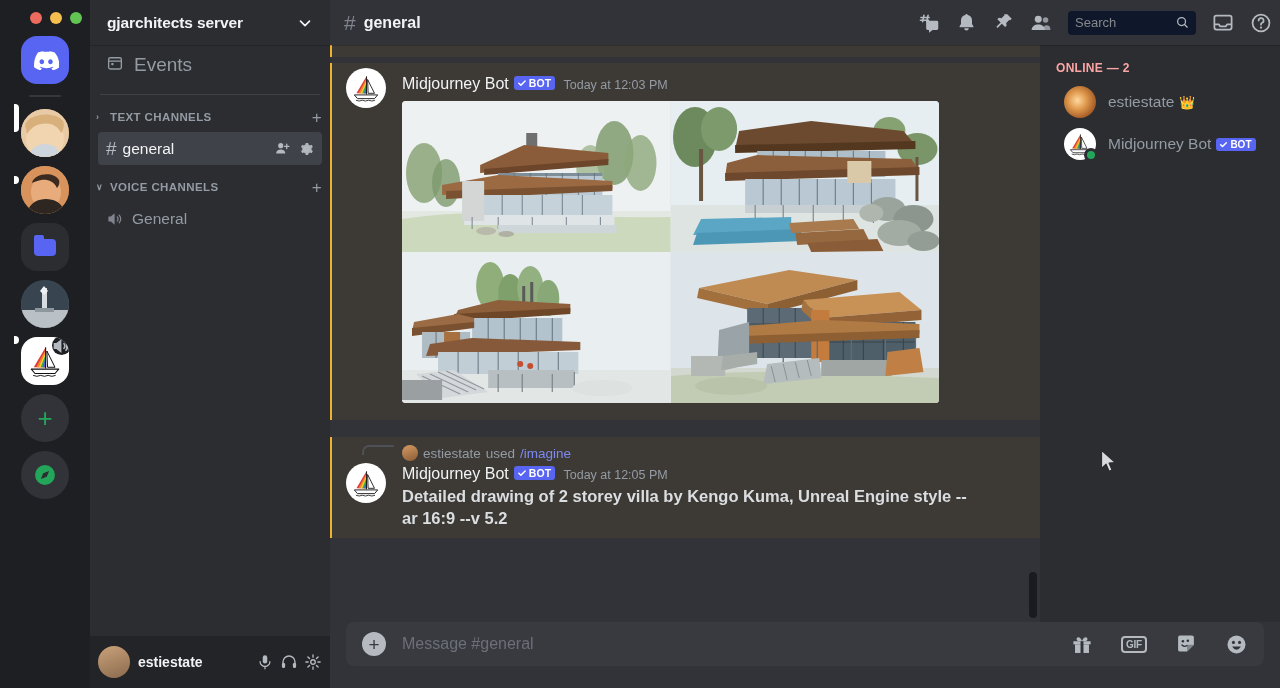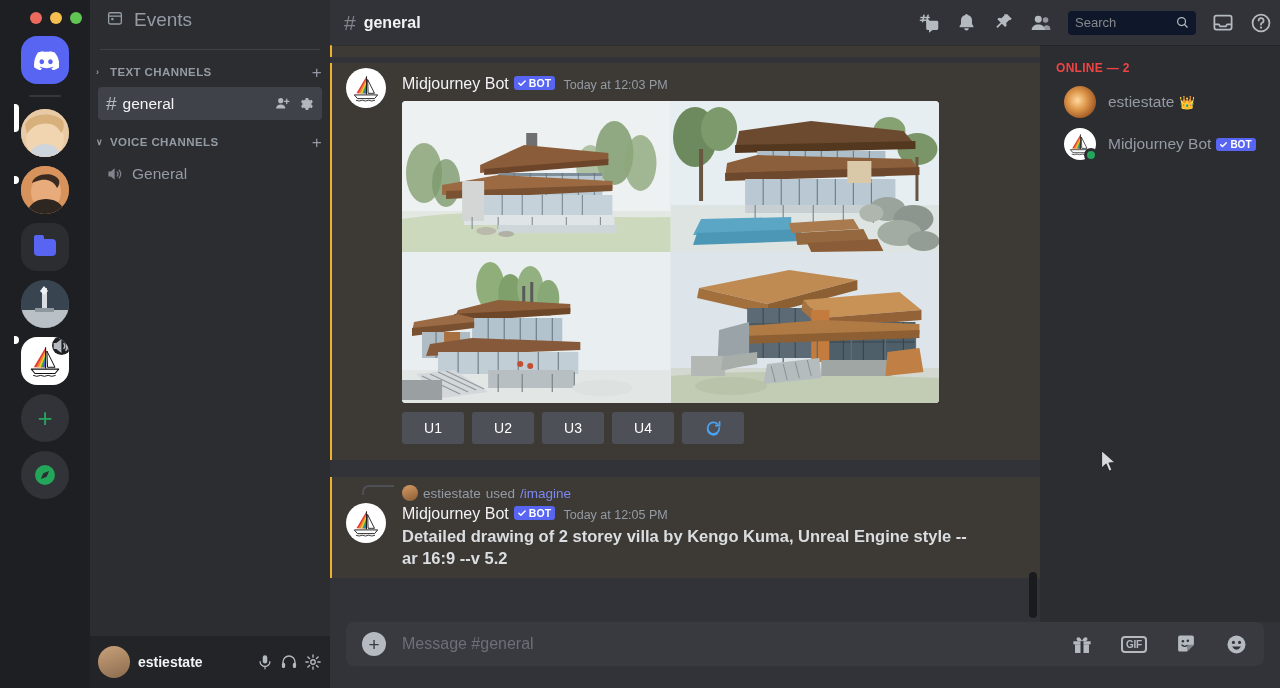--- a/index.html
+++ b/index.html
@@ -157,21 +157,21 @@
   .btn-row { display: flex; gap: 8px; margin-bottom: 8px; }
   .dbtn {
     width: 62px; height: 32px; background: #4e5058; border-radius: 3px;
     color: #fff; font-size: 14px; font-weight: 500;
     display: flex; align-items: center; justify-content: center; cursor: pointer;
   }
   .dbtn.reroll svg { width: 17px; height: 17px; }
 
   
   .members { width: 240px; flex: 0 0 240px; background: #2b2d31; padding: 16px 8px 0 16px; }
-  .mhead { color: #ef4444; font-size: 12px; font-weight: 600; letter-spacing: .3px; margin-bottom: 6px; }
+  .mhead { color: #fca5a5; font-size: 12px; font-weight: 600; letter-spacing: .3px; margin-bottom: 6px; }
   .mrow { display: flex; align-items: center; gap: 12px; height: 42px; padding: 0 8px; border-radius: 4px; cursor: pointer; }
   .mav { width: 32px; height: 32px; border-radius: 50%; position: relative; flex: 0 0 32px; overflow: visible;
          display:flex; align-items:center; justify-content:center; }
   .mav .inner { width: 32px; height: 32px; border-radius: 50%; overflow: hidden; display:flex; align-items:center; justify-content:center; }
   .mav.u1 .inner { background: radial-gradient(circle at 42% 45%, #ffd9a0 0%, #e09a4e 35%, #a85f28 70%, #5a2f14 100%); }
   .mav.u2 .inner { background: #fff; }
   .mav.u2 svg { width: 28px; height: 28px; }
   .presence {
     position: absolute; right: -2px; bottom: -2px; width: 14px; height: 14px;
     border-radius: 50%; background: #23a55a; border: 3px solid #2b2d31;
@@ -293,20 +293,26 @@
 
     <div class="srv srv-compass">
       <svg viewBox="0 0 24 24" width="26" height="26">
         <circle cx="12" cy="12" r="9.2" fill="#23a55a"></circle>
         <path d="M15.8 8.2 10.4 10.4 8.2 15.8l5.4-2.2z" fill="#2b2d31"></path>
       </svg>
     </div>
   </div>
 
   <div class="sidebar">
+    <div class="srv-header">
+      <span class="name">gjarchitects server</span>
+      <svg viewBox="0 0 24 24" width="18" height="18">
+        <path d="M6 9.5 12 15.5 18 9.5" stroke="#f2f3f5" stroke-width="2.2" fill="none" stroke-linecap="round" stroke-linejoin="round"></path>
+      </svg>
+    </div>
 
     <div class="chan-scroll">
       <div class="nav-row">
         <svg viewBox="0 0 24 24" width="18" height="18">
           <rect x="3.5" y="5" width="17" height="15" rx="2.2" stroke="#949ba4" stroke-width="1.8" fill="none"></rect>
           <path d="M3.5 9.5h17" stroke="#949ba4" stroke-width="1.8"></path>
           <rect x="7" y="12" width="3" height="3" rx=".6" fill="#949ba4"></rect>
         </svg>
         <span>Events</span>
       </div>
@@ -599,33 +605,20 @@
                   <rect x="150" y="108" width="70" height="16" fill="#9fa6a4"></rect>
                   <path d="M216 100 L248 96 L252 120 L214 124z" fill="#c07f44"></path>
                   <rect x="20" y="104" width="34" height="20" fill="#b3b8b5"></rect>
                   <path d="M52 104 L86 100 L86 112 L50 118z" fill="#a7ada9"></path>
                   <ellipse cx="60" cy="134" rx="36" ry="9" fill="#b9c3a9"></ellipse>
                 </svg>
               </div>
             </div>
 
             <div class="btn-rows">
-              <div class="btn-row">
-                <div class="dbtn">U1</div>
-                <div class="dbtn">U2</div>
-                <div class="dbtn">U3</div>
-                <div class="dbtn">U4</div>
-                <div class="dbtn reroll">
-                  <svg viewBox="0 0 24 24">
-                    <path d="M20.2 11.2a8.2 8.2 0 1 1-2.4-5.5" stroke="#4aa3f0" stroke-width="2.4" fill="none" stroke-linecap="round"></path>
-                    <path d="M20.6 2.6v5.4h-5.4" stroke="#4aa3f0" stroke-width="2.4" fill="none" stroke-linecap="round" stroke-linejoin="round"></path>
-                    <path d="M3.8 12.8a8.2 8.2 0 0 0 13.8 5.8" stroke="#4aa3f0" stroke-width="2.4" fill="none" stroke-linecap="round"></path>
-                  </svg>
-                </div>
-              </div>
             </div>
           </div>
 
           <div class="msg-gap"></div>
 
           <div class="msg" style="padding-top:6px">
             <div class="reply-ctx">
               <div class="reply-spine"></div>
               <div class="rav"></div>
               <span class="cmd">estiestate</span>

